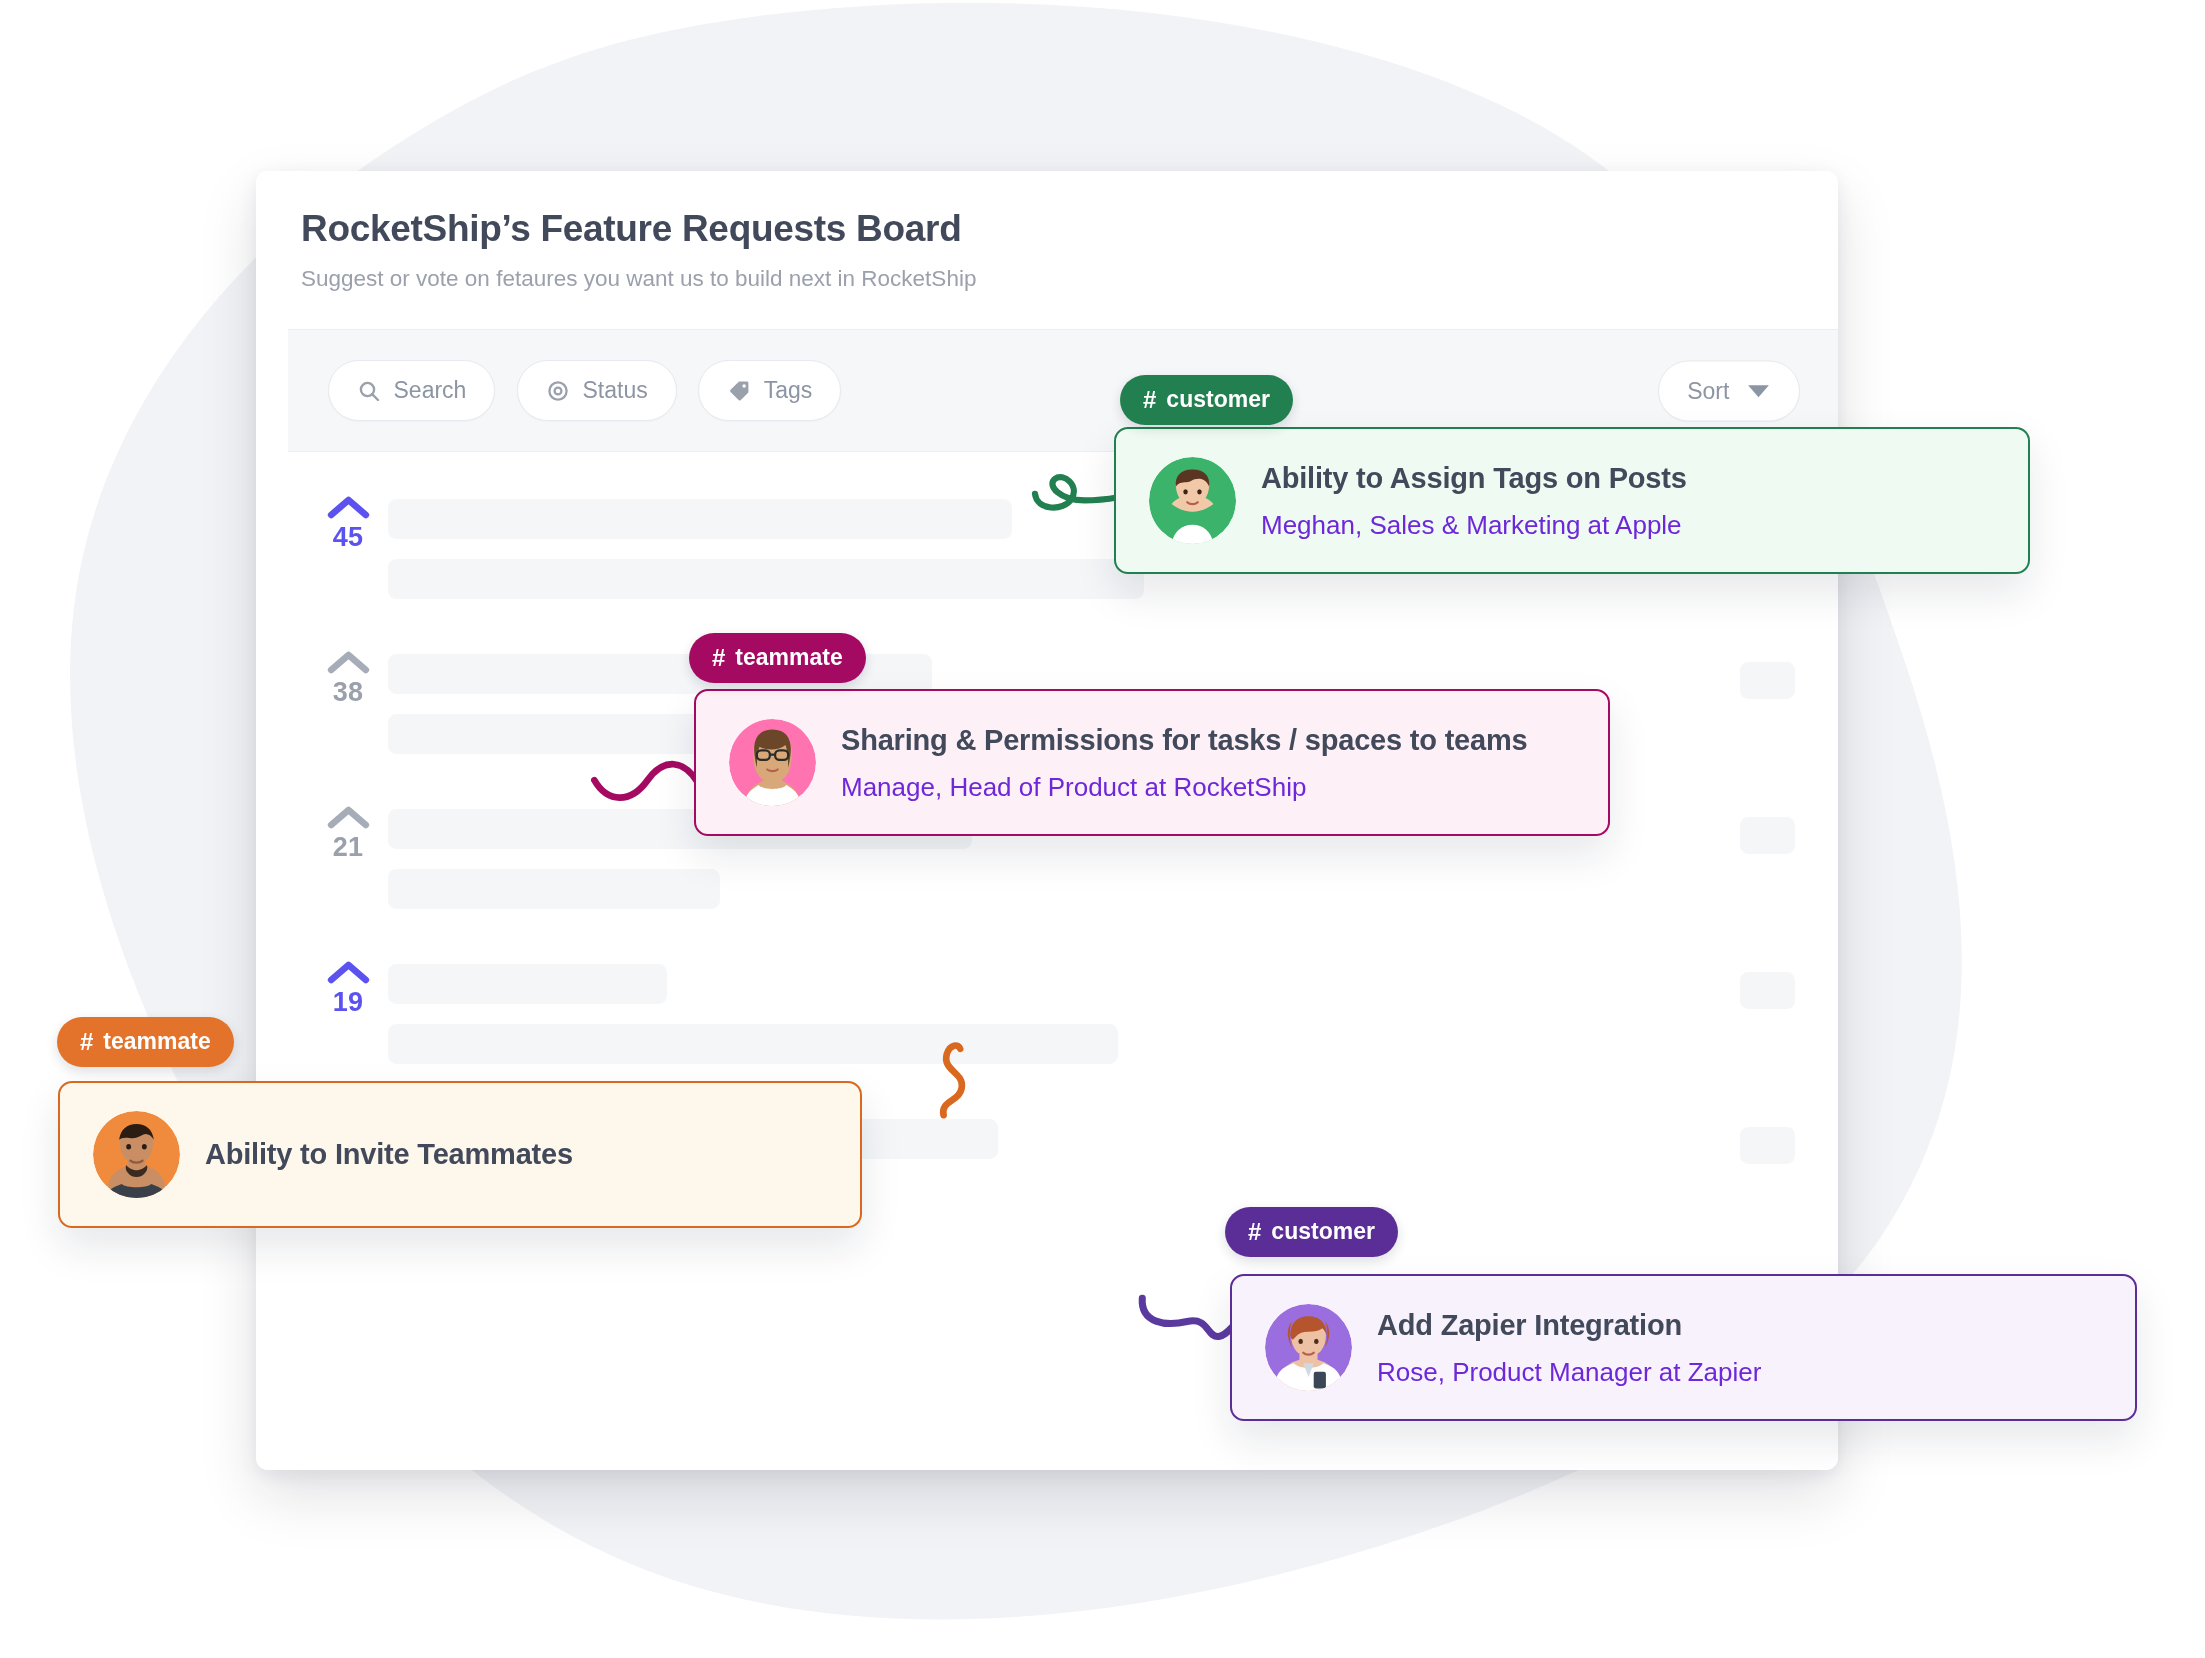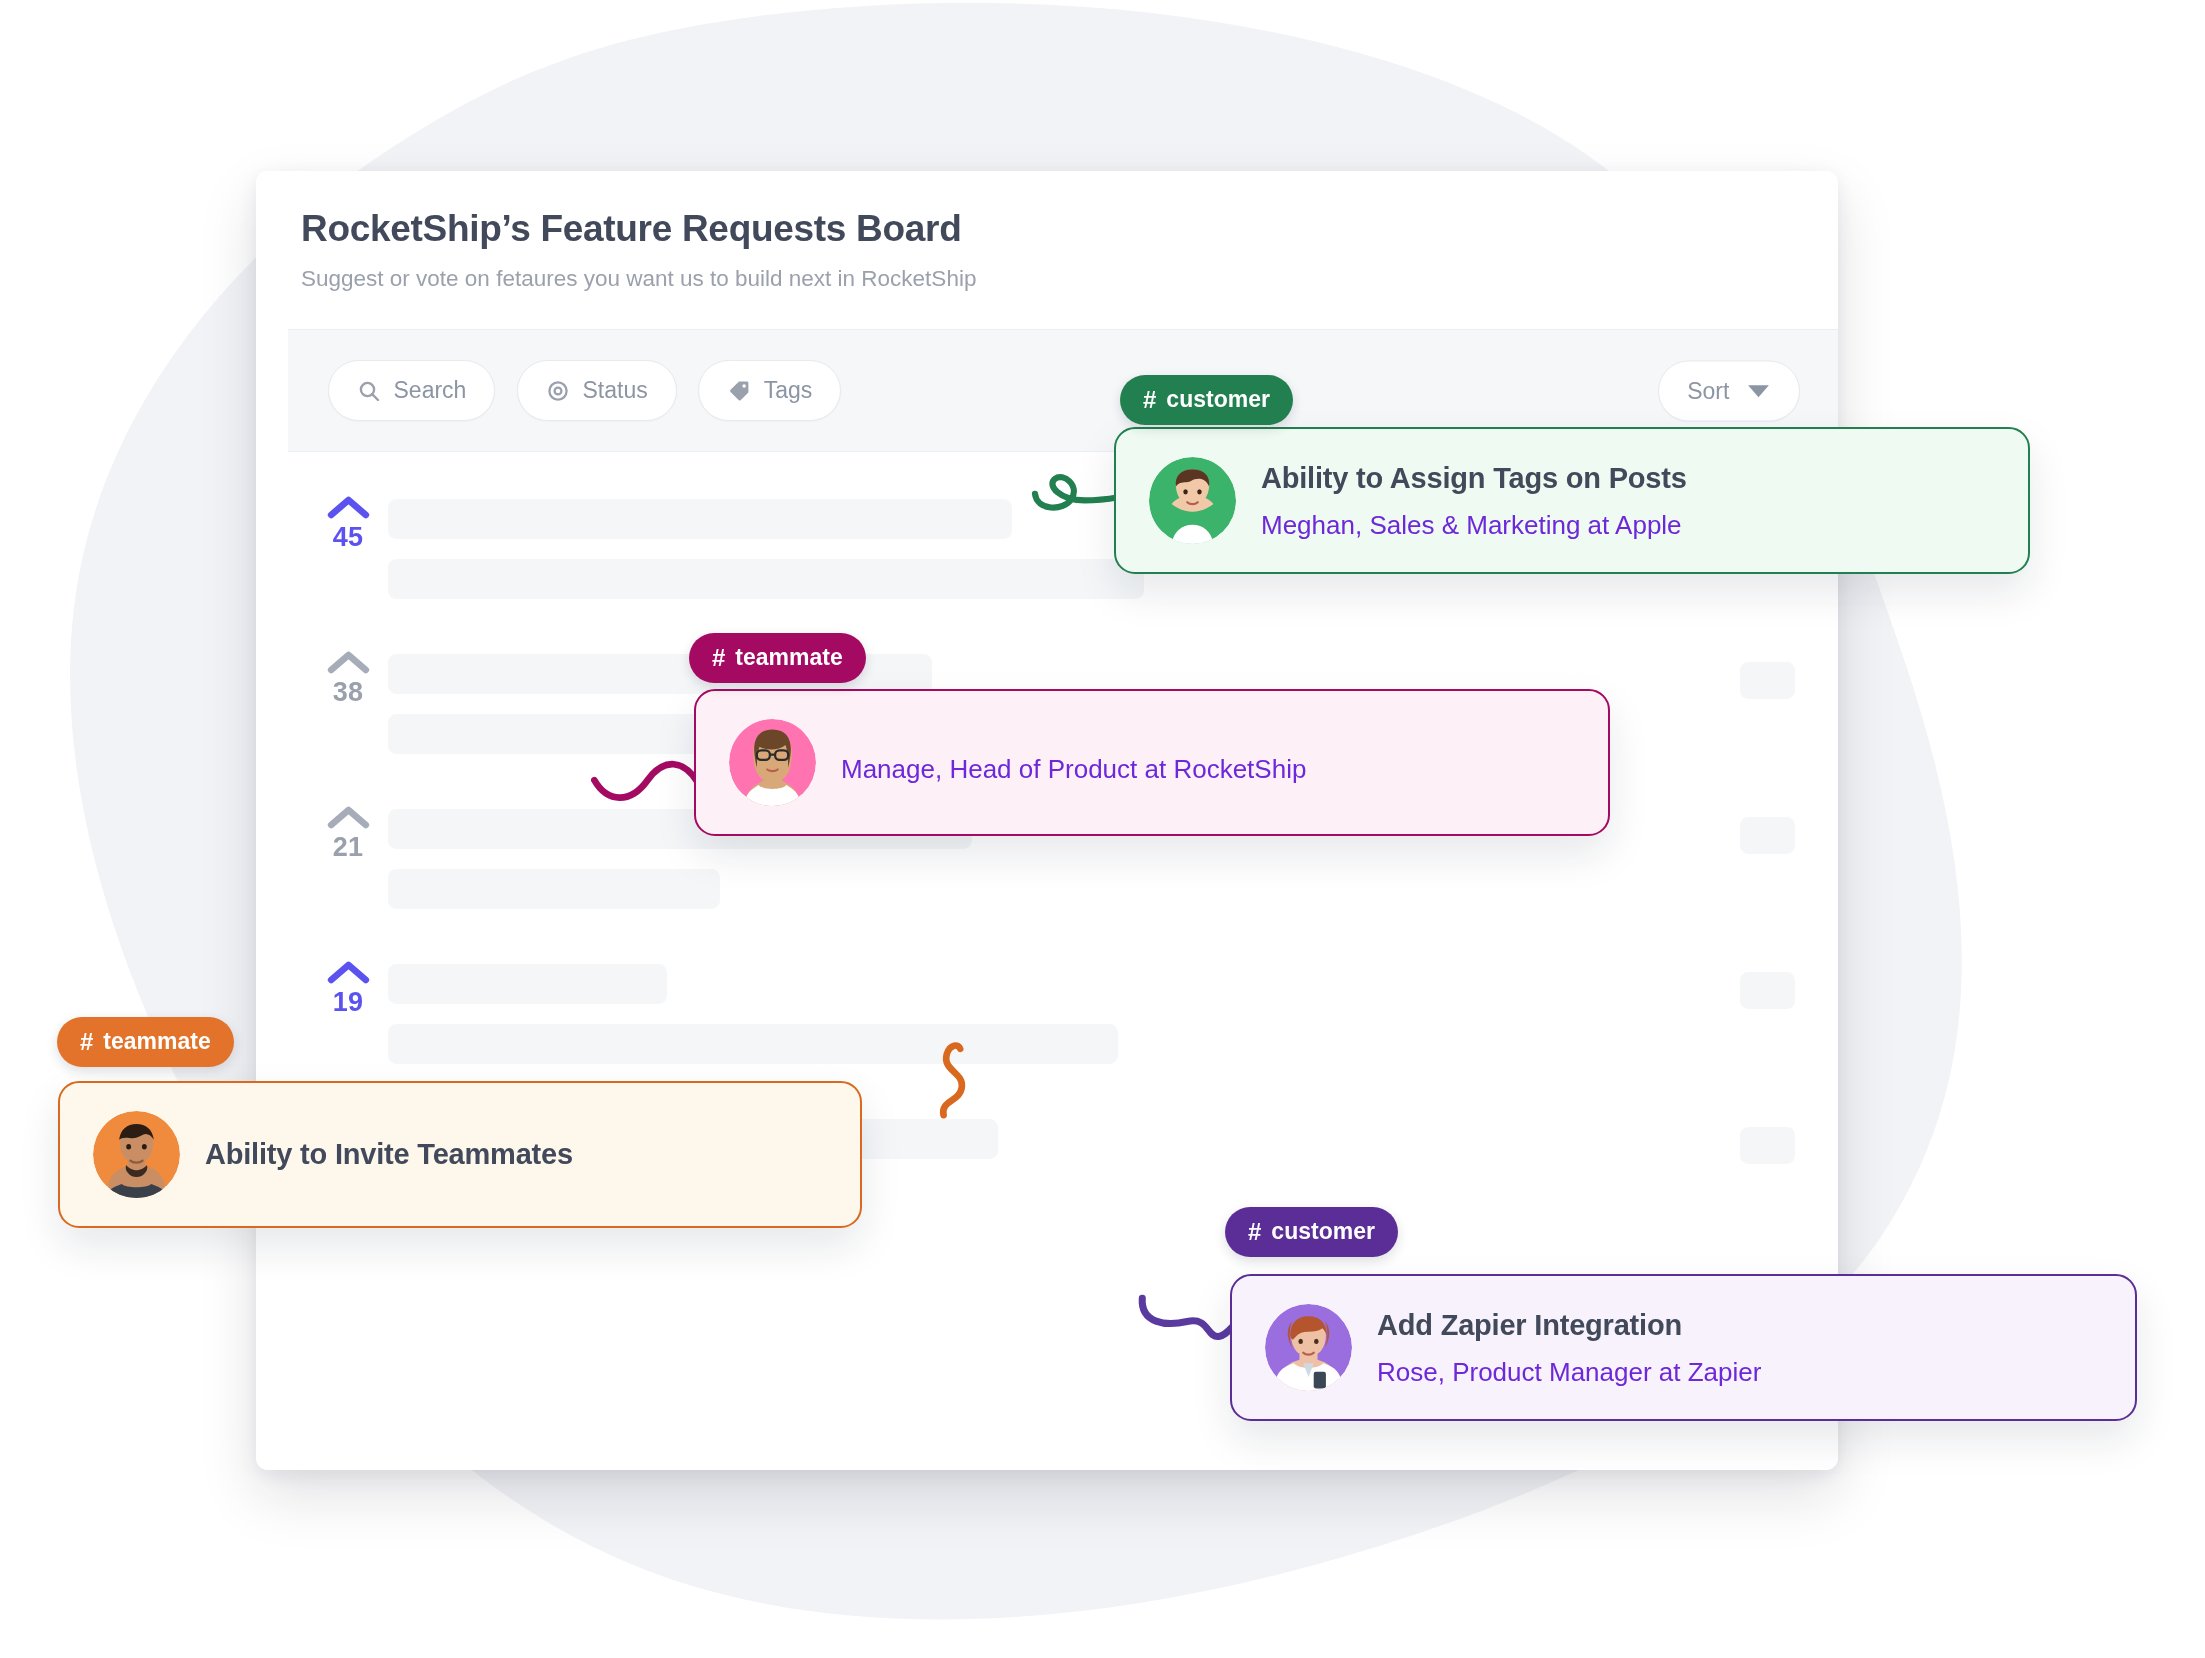--- a/index.html
+++ b/index.html
@@ -150,21 +150,21 @@
     border-radius: 832px;
     z-index: 30;
     white-space: nowrap;
     box-shadow: 0 4.2px 11.7px rgba(20,25,50,0.14);
   }
   .tag-chip .hash { font-size: 24px; font-weight: 800; }
 
   .fcard {
     position: absolute;
     display: flex; align-items: center; gap: 25px;
-    border-radius: 21px;
+    border-radius: 14px;
     border: 2.5px solid #ccc;
     padding: 28px 33px;
     z-index: 25;
     box-shadow: 0 18.3px 40px rgba(20,25,50,0.10);
   }
   .fcard .avatar {
     width: 87px; height: 87px; border-radius: 50%;
     flex: none; overflow: hidden;
     display: block;
   }
@@ -358,20 +358,21 @@
         <path d="M50 12c-16 0-22 11-21 26 1 10 2 14 3 18 0-8 1-18 3-24 6 4 22 5 30-2 2 6 3 18 3 26 1-4 2-8 3-18 1-15-5-26-21-26Z" fill="#6b4628"></path>
         <path d="M30 40c0-6 4-10 10-10v20c-6 0-10-4-10-10Z" fill="none"></path>
         <rect x="32" y="36" width="15" height="11" rx="5" fill="none" stroke="#2b2b2b" stroke-width="2.6"></rect>
         <rect x="53" y="36" width="15" height="11" rx="5" fill="none" stroke="#2b2b2b" stroke-width="2.6"></rect>
         <path d="M47 41h6" stroke="#2b2b2b" stroke-width="2.6"></path>
         <path d="M44 58c3 2.5 9 2.5 12 0" stroke="#b5604f" stroke-width="2.4" fill="none" stroke-linecap="round"></path>
         <path d="M34 76c5 6 27 6 32 0l6 4c6 4 10 11 11 20H17c1-9 5-16 11-20Z" fill="#ffffff"></path>
       </g>
     </svg>
     <div>
+      <div class="ftitle" style="max-width:708px;">Sharing &amp; Permissions for tasks / spaces to teams</div>
       <div class="fmeta">Manage, Head of Product at RocketShip</div>
     </div>
   </div>
 
   <div class="tag-chip" style="left:57px; top:1017px; background:#e3732a;">
     <span class="hash">#</span>
     <span>teammate</span>
   </div>
   <div class="fcard" style="left:58px; top:1081px; width:804px; background:#fdf7ec; border-color:#d9691f;">
     <svg class="avatar" viewBox="0 0 100 100">

